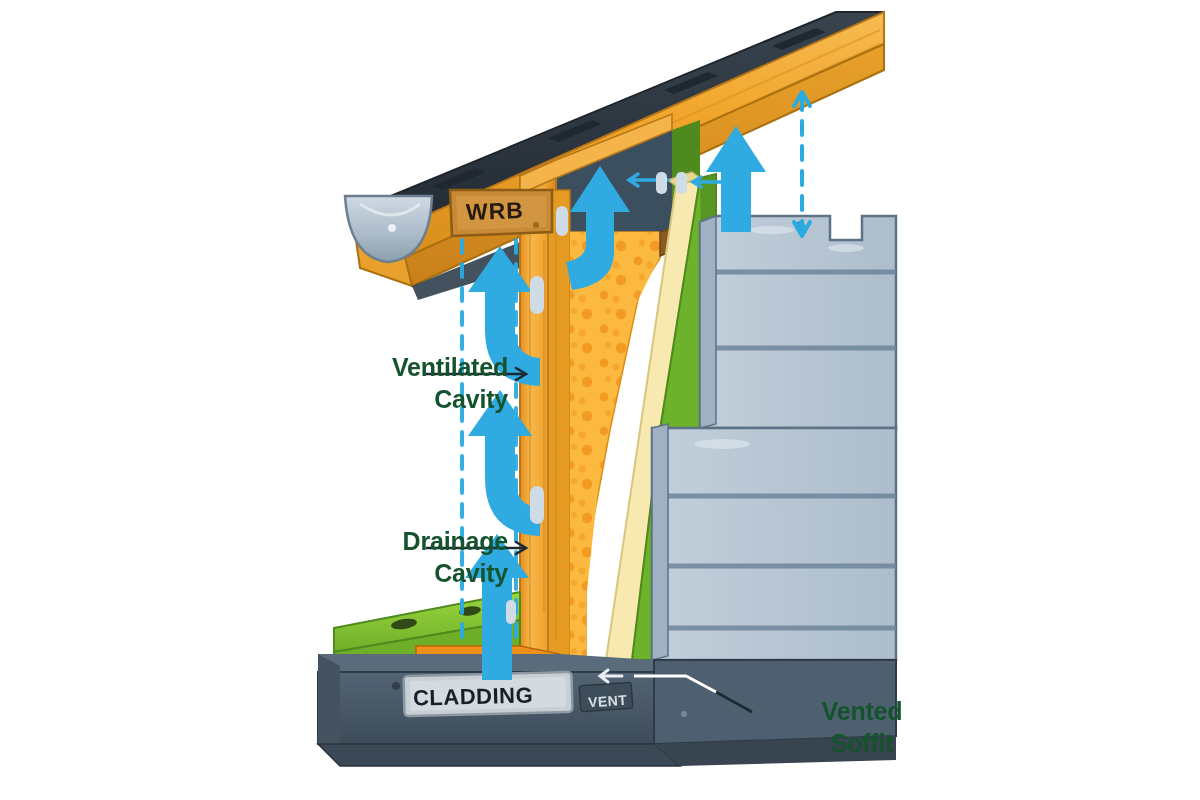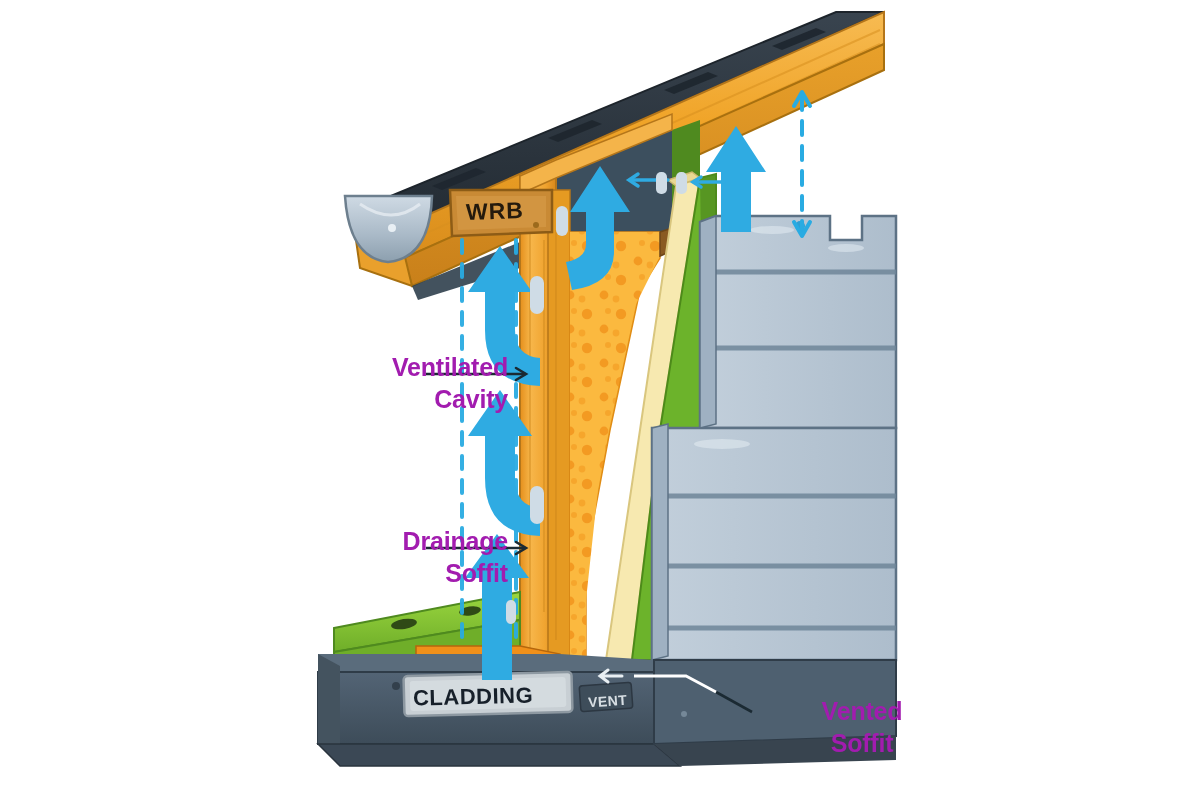--- a/index.html
+++ b/index.html
@@ -24,21 +24,21 @@
     left: 0;
     width: 1200px;
     height: 800px;
   }
   .callout-text {
     position: absolute;
     font-family: "Liberation Sans", sans-serif;
     font-weight: bold;
     font-size: 25px;
     line-height: 1.28;
-    color: #a21caf;
+    color: #14532d;
     letter-spacing: -0.2px;
     white-space: pre-line;
   }
   #callout-ventilated-cavity {
     left: 318px;
     top: 351px;
     width: 190px;
     text-align: right;
   }
   #callout-drainage-plane {
@@ -321,21 +321,21 @@
       <path d="M516,542 L526,548 L516,554"></path>
     </g>
 
     <path d="M634,676 L686,676 L716,692" stroke="#ffffff" stroke-width="2.8" fill="none"></path>
   </svg>
 
   <div class="callout-text" id="callout-ventilated-cavity">Ventilated
 Cavity</div>
 
   <div class="callout-text" id="callout-drainage-plane">Drainage
-Soffit</div>
+Cavity</div>
 
   <div class="callout-text" id="callout-vented-soffit">Vented
 Soffit</div>
 
   <div class="plaque-text" id="plaque-wrb-text">WRB</div>
 
   <div class="plaque-text" id="plaque-cladding-text">CLADDING</div>
 
   <div class="plaque-text" id="plaque-vent-text">VENT</div>
 

